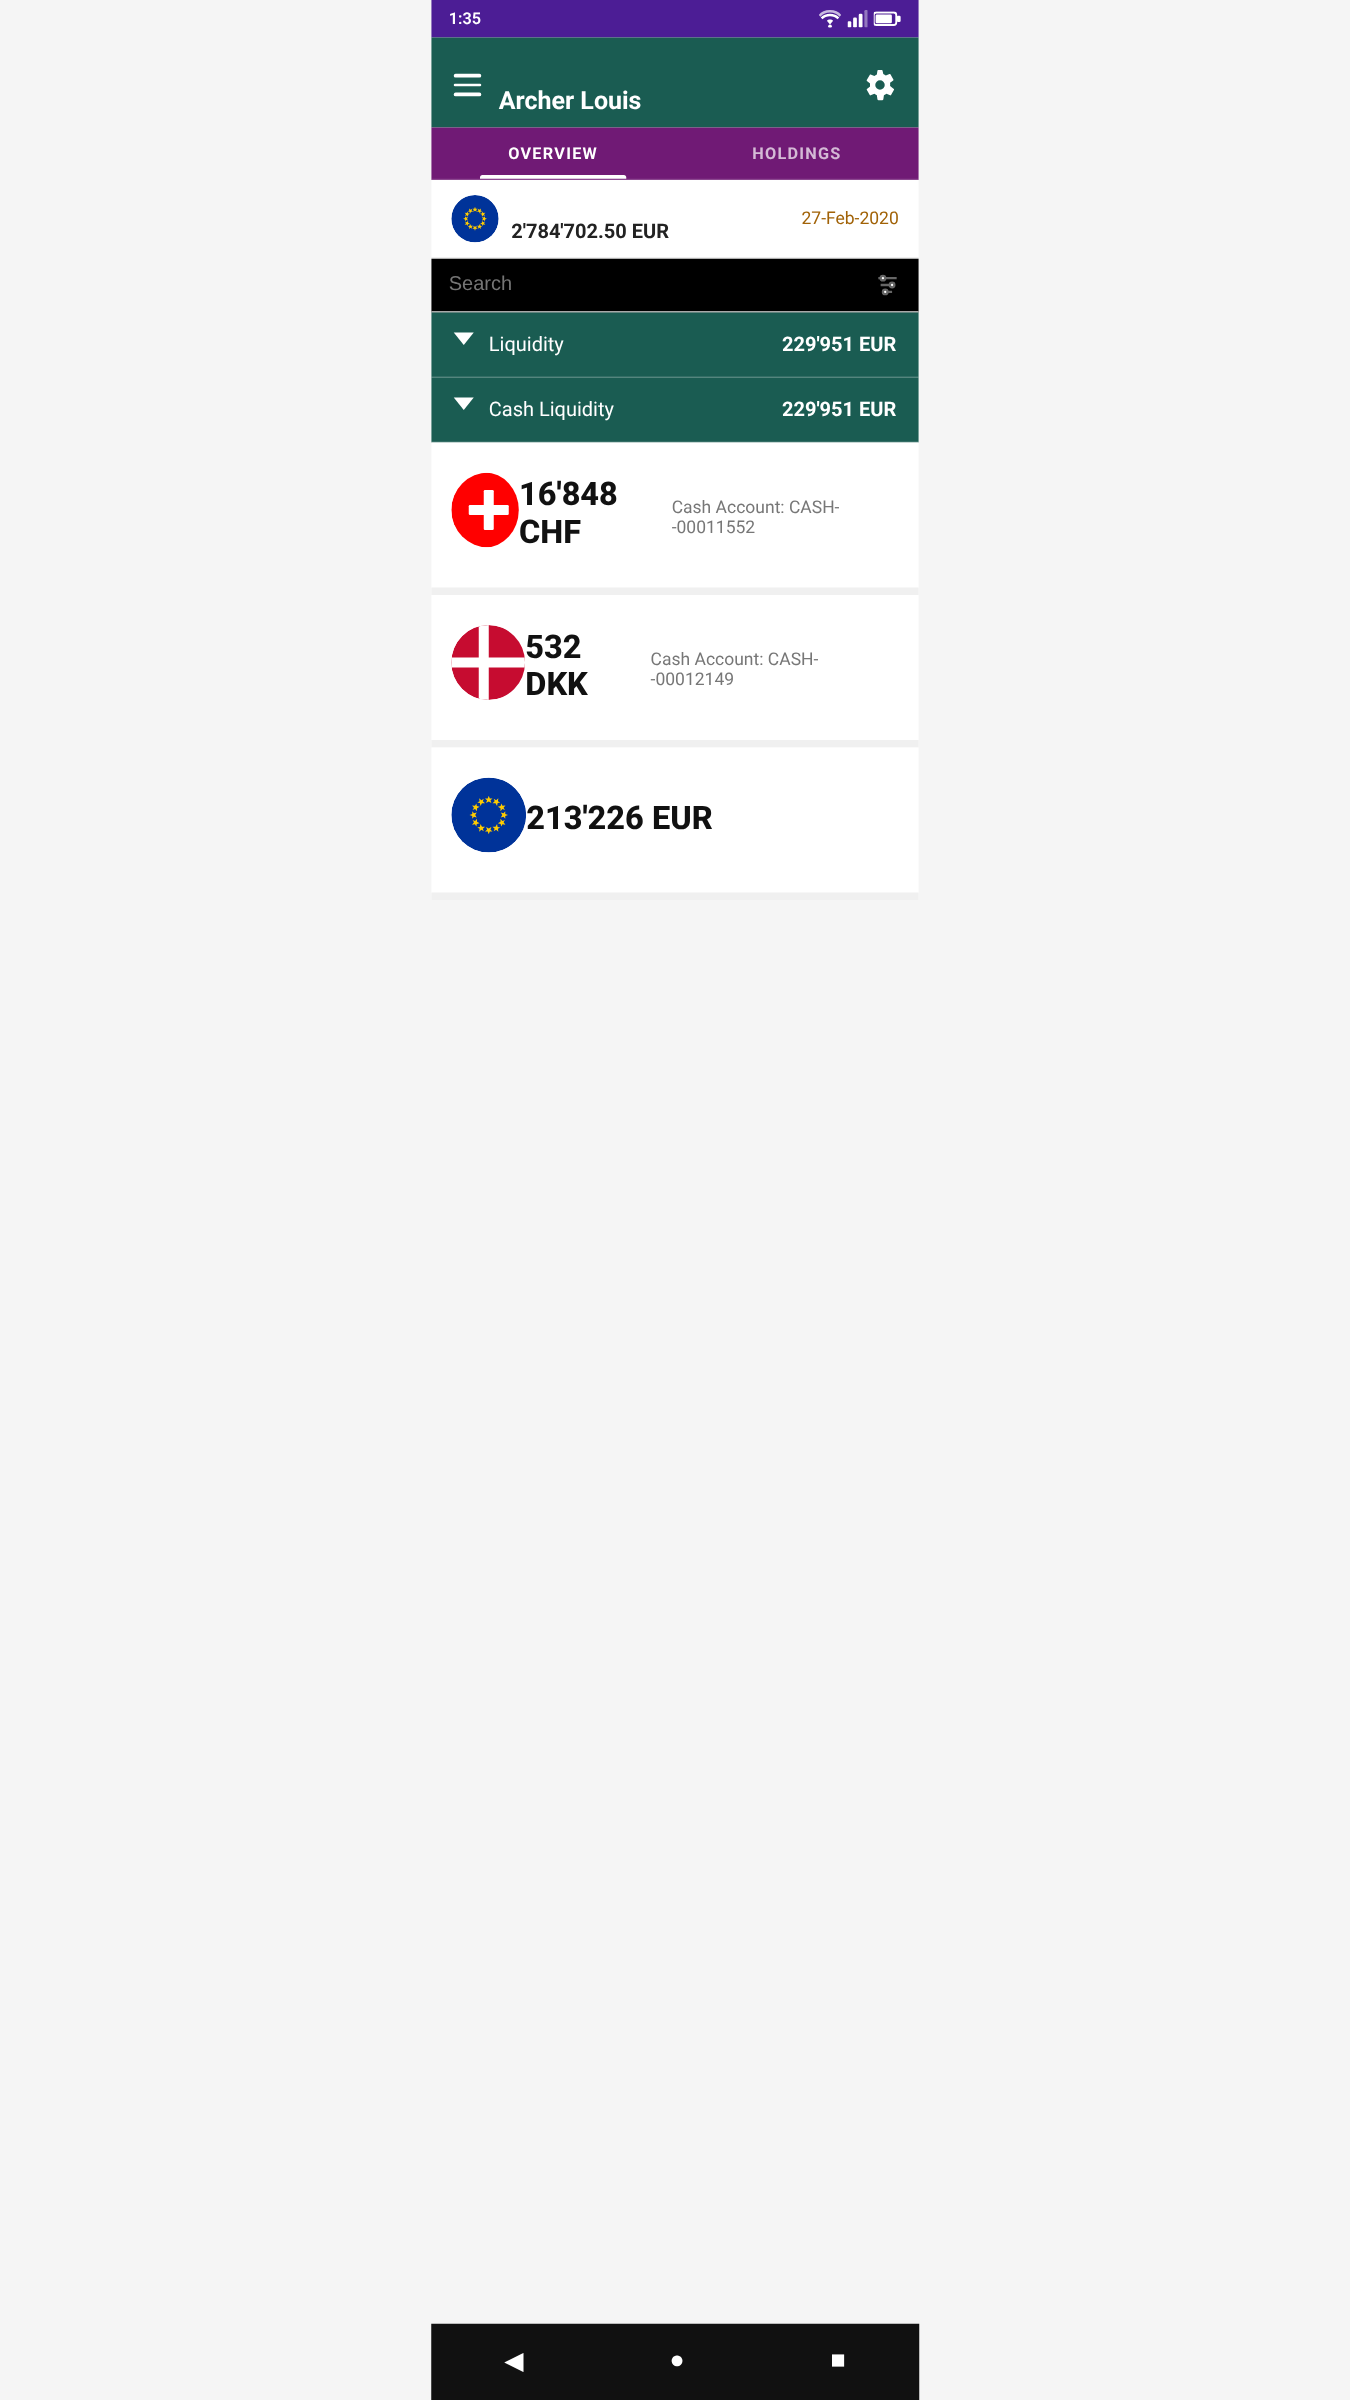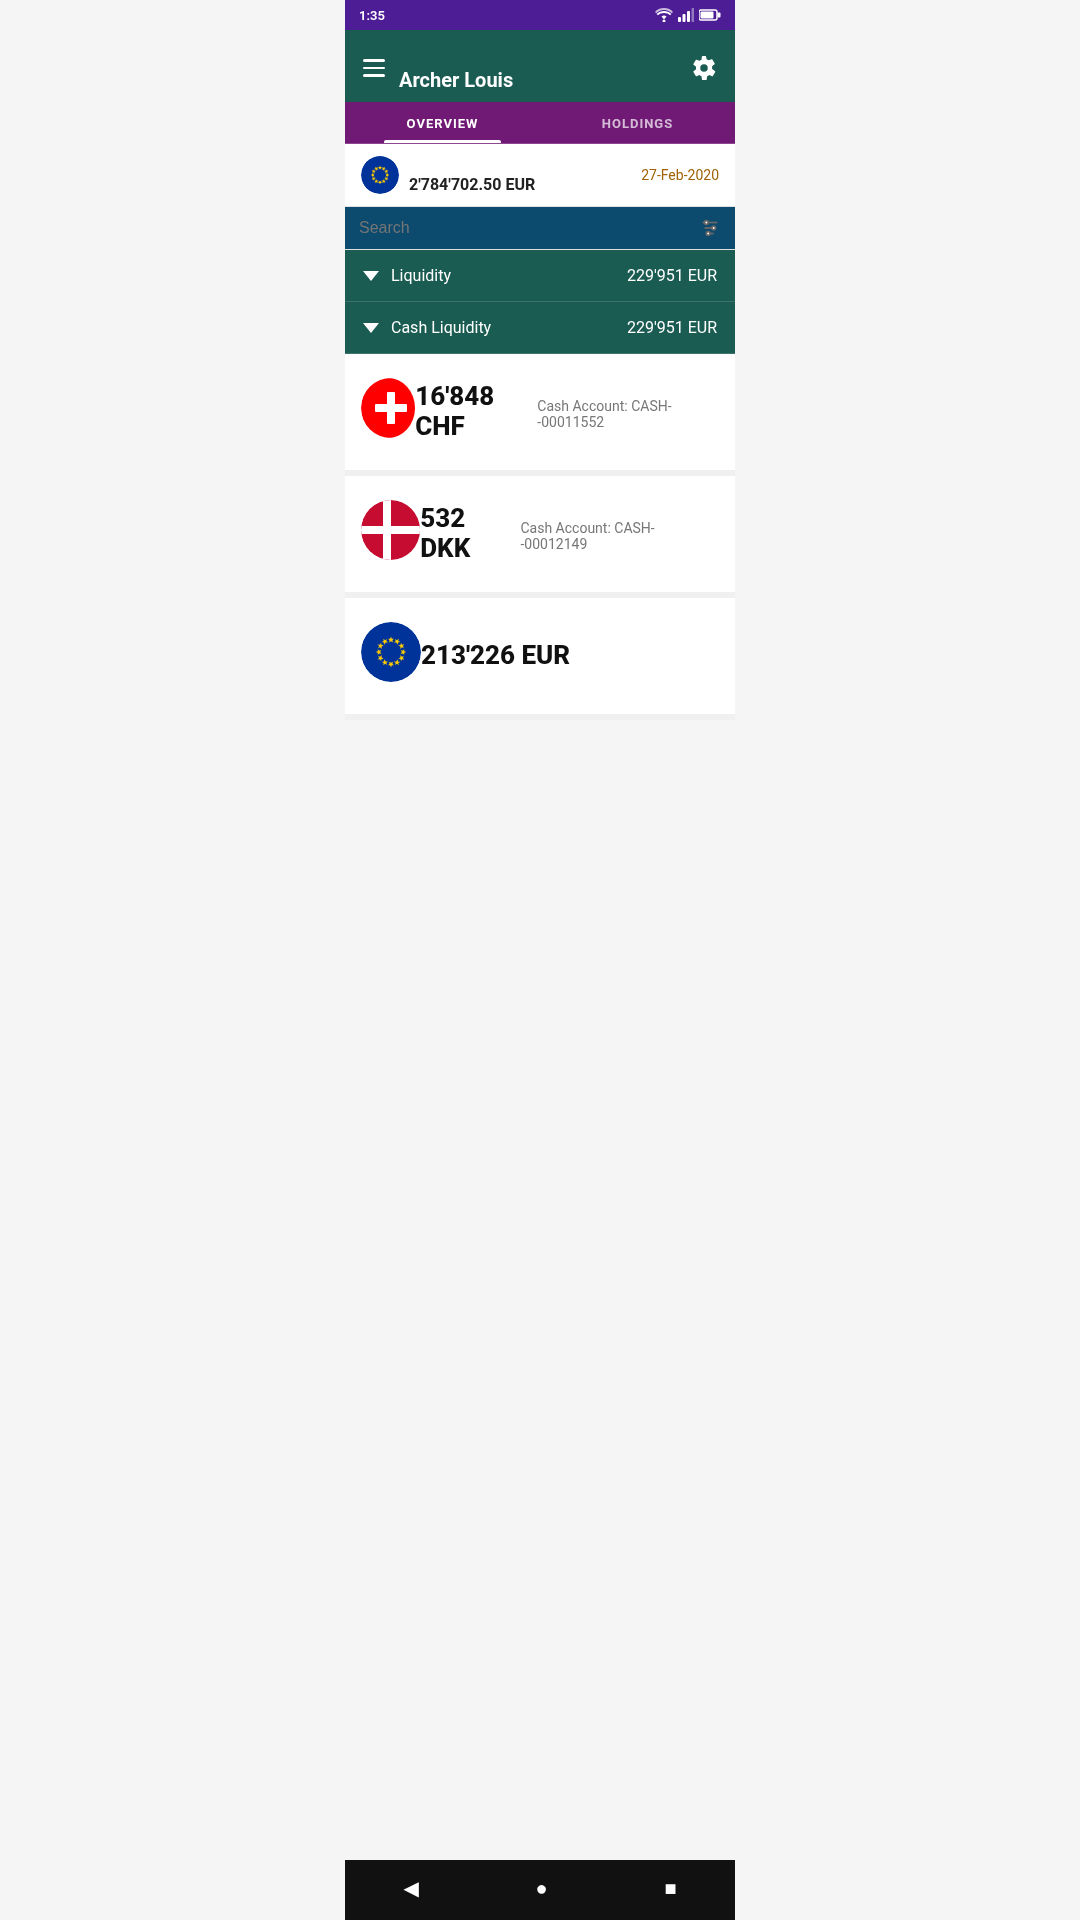--- a/index.html
+++ b/index.html
@@ -129,21 +129,21 @@
       font-weight: 700;
       color: #222;
     }
     .total-date {
       font-size: 14px;
       color: #a16207;
     }
 
     
     .search-bar {
-      background: #0c4a6e;
+      background: #000000;
       display: flex;
       align-items: center;
       padding: 10px 14px;
       border-bottom: 1px solid #e0e0e0;
       gap: 0;
     }
     .search-input {
       flex: 1;
       border: none;
       outline: none;
@@ -162,37 +162,37 @@
       background: #1a5c52;
       display: flex;
       align-items: center;
       justify-content: space-between;
       padding: 16px 18px;
       cursor: pointer;
       border-bottom: 1px solid rgba(255,255,255,0.15);
     }
     .section-header-left {
       display: flex;
-      align-items: center;
       gap: 12px;
     }
     .chevron-down {
       width: 0;
       height: 0;
       border-left: 8px solid transparent;
       border-right: 8px solid transparent;
       border-top: 10px solid white;
     }
     .section-label {
       color: white;
       font-size: 16px;
     }
     .section-amount {
       color: white;
       font-size: 16px;
+      font-weight: bold;
     }
 
     
     .account-card {
       background: white;
       display: flex;
       flex-direction: row;
       align-items: center;
       padding: 24px 16px 20px 16px;
       border-bottom: 6px solid #f0f0f0;

